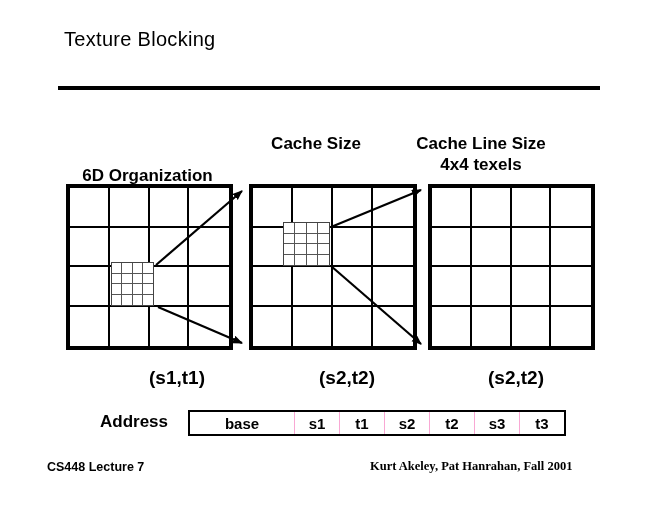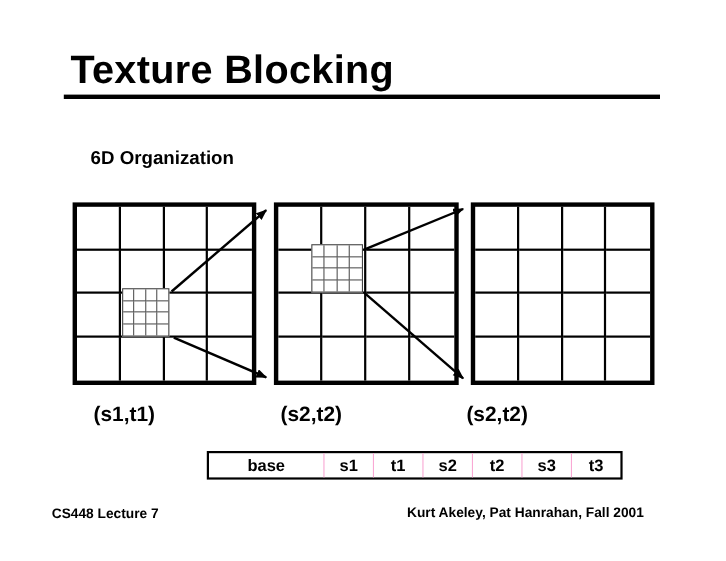--- a/index.html
+++ b/index.html
@@ -1,24 +1,24 @@
 <!DOCTYPE html>
 <html><head>
 <meta charset="utf-8">
 <style>
   html,body { margin:0; padding:0; background:#fff; }
   .slide {
     position:relative; width:660px; height:510px; background:#ffffff;
     color:#000; font-family:"Liberation Sans", sans-serif; overflow:hidden;
   }
-  .title { position:absolute; left:64px; top:42px; font-size:36px; font-weight:bold; letter-spacing:0.3px; }
+  .title { position:absolute; left:64px; top:28px; font-size:20px; font-weight:normal; letter-spacing:0.3px; }
   .rule  { position:absolute; left:58px; top:86px; width:542px; height:4px; background:#000; }
 
   .hdr { position:absolute; top:133px; font-weight:bold; font-size:17px; text-align:center; line-height:21px; }
-  #hdr1 { left:55px;  width:185px; }
+  #hdr1 { left:55px;  width:185px;margin-top:32px; }
   #hdr2 { left:240px; width:152px; }
   #hdr3 { left:396px; width:170px; }
 
   .grid4 {
     position:absolute; top:184px; width:167px; height:166px;
     border:4px solid #000; box-sizing:border-box; background:#fff;
     display:grid; grid-template-columns:repeat(4,1fr); grid-template-rows:repeat(4,1fr);
   }
   #grid1 { left:66px; } #grid2 { left:249px; width:168px; } #grid3 { left:428px; }
   .grid4 > div { border-right:2px solid #000; border-bottom:2px solid #000; }
@@ -30,51 +30,56 @@
     display:grid; grid-template-columns:repeat(4,1fr); grid-template-rows:repeat(4,1fr);
   }
   #subgrid1 { left:111px; top:262px; width:43px; height:44px; }
   #subgrid2 { left:283px; top:222px; width:47px; height:44px; }
   .subgrid > div { border-right:1px solid #555; border-bottom:1px solid #555; }
   .subgrid > div:nth-child(4n)   { border-right:none; }
   .subgrid > div:nth-child(n+13) { border-bottom:none; }
 
   .arrow-layer { position:absolute; left:0; top:0; width:660px; height:510px; pointer-events:none; }
 
-  .plabel { position:absolute; top:367px; width:120px; text-align:left; font-weight:bold; font-size:19px; }
+  .plabel { position:absolute; top:367px; width:120px; text-align:right; font-weight:bold; font-size:19px; }
   #plabel1 { left:85px; } #plabel2 { left:255px; } #plabel3 { left:424px; }
 
   .addr-label { position:absolute; left:100px; top:412px; font-size:17px; font-weight:bold; }
   .addr-table {
     position:absolute; left:188px; top:410px; height:26px;
     display:flex; border:2px solid #000; box-sizing:border-box; background:#fff;
   }
   .addr-cell {
     display:flex; align-items:center; justify-content:center;
     font-weight:bold; font-size:15px; box-sizing:border-box;
     border-left:1px solid #f9a8d4; width:45px;
   }
   .addr-cell:first-child { border-left:none; width:104px; }
 
   .footer-left  { position:absolute; left:47px;  top:460px; font-size:12.5px; font-weight:bold; }
-  .footer-right { position:absolute; left:370px; top:459px; font-size:12.5px; font-weight:bold; }
+  .footer-right { position:absolute; left:370px; top:459px; font-size:12.5px; font-weight:bold;font-family:Liberation Serif, serif; }
 </style>
 </head>
 <body>
 
 <div class="slide">
 
   <div class="title">Texture Blocking</div>
   <div class="rule"></div>
 
   <div class="hdr" id="hdr1">
     <div>6D Organization</div>
     <div></div>
   </div>
   <div class="hdr" id="hdr2">
+    <div>Cache Size</div>
+  </div>
+  <div class="hdr" id="hdr3">
+    <div>Cache Line Size</div>
+    <div>4x4 texels</div>
   </div>
 
   <div class="grid4" id="grid1">
       <div></div>
       <div></div>
       <div></div>
       <div></div>
       <div></div>
       <div></div>
       <div></div>
@@ -171,20 +176,21 @@
     <line x1="156" y1="265" x2="242" y2="191" stroke="#000" stroke-width="2.2" marker-end="url(#ah)"></line>
     <line x1="158" y1="307" x2="242" y2="343" stroke="#000" stroke-width="2.2" marker-end="url(#ah)"></line>
     <line x1="331" y1="227" x2="421" y2="190" stroke="#000" stroke-width="2.2" marker-end="url(#ah)"></line>
     <line x1="331" y1="266" x2="421" y2="344" stroke="#000" stroke-width="2.2" marker-end="url(#ah)"></line>
   </svg>
 
   <div class="plabel" id="plabel1">(s1,t1)</div>
   <div class="plabel" id="plabel2">(s2,t2)</div>
   <div class="plabel" id="plabel3">(s2,t2)</div>
 
+  <div class="addr-label">Address</div>
   <div class="addr-table">
     <div class="addr-cell">base</div>
     <div class="addr-cell">s1</div>
     <div class="addr-cell">t1</div>
     <div class="addr-cell">s2</div>
     <div class="addr-cell">t2</div>
     <div class="addr-cell">s3</div>
     <div class="addr-cell">t3</div>
   </div>
 

